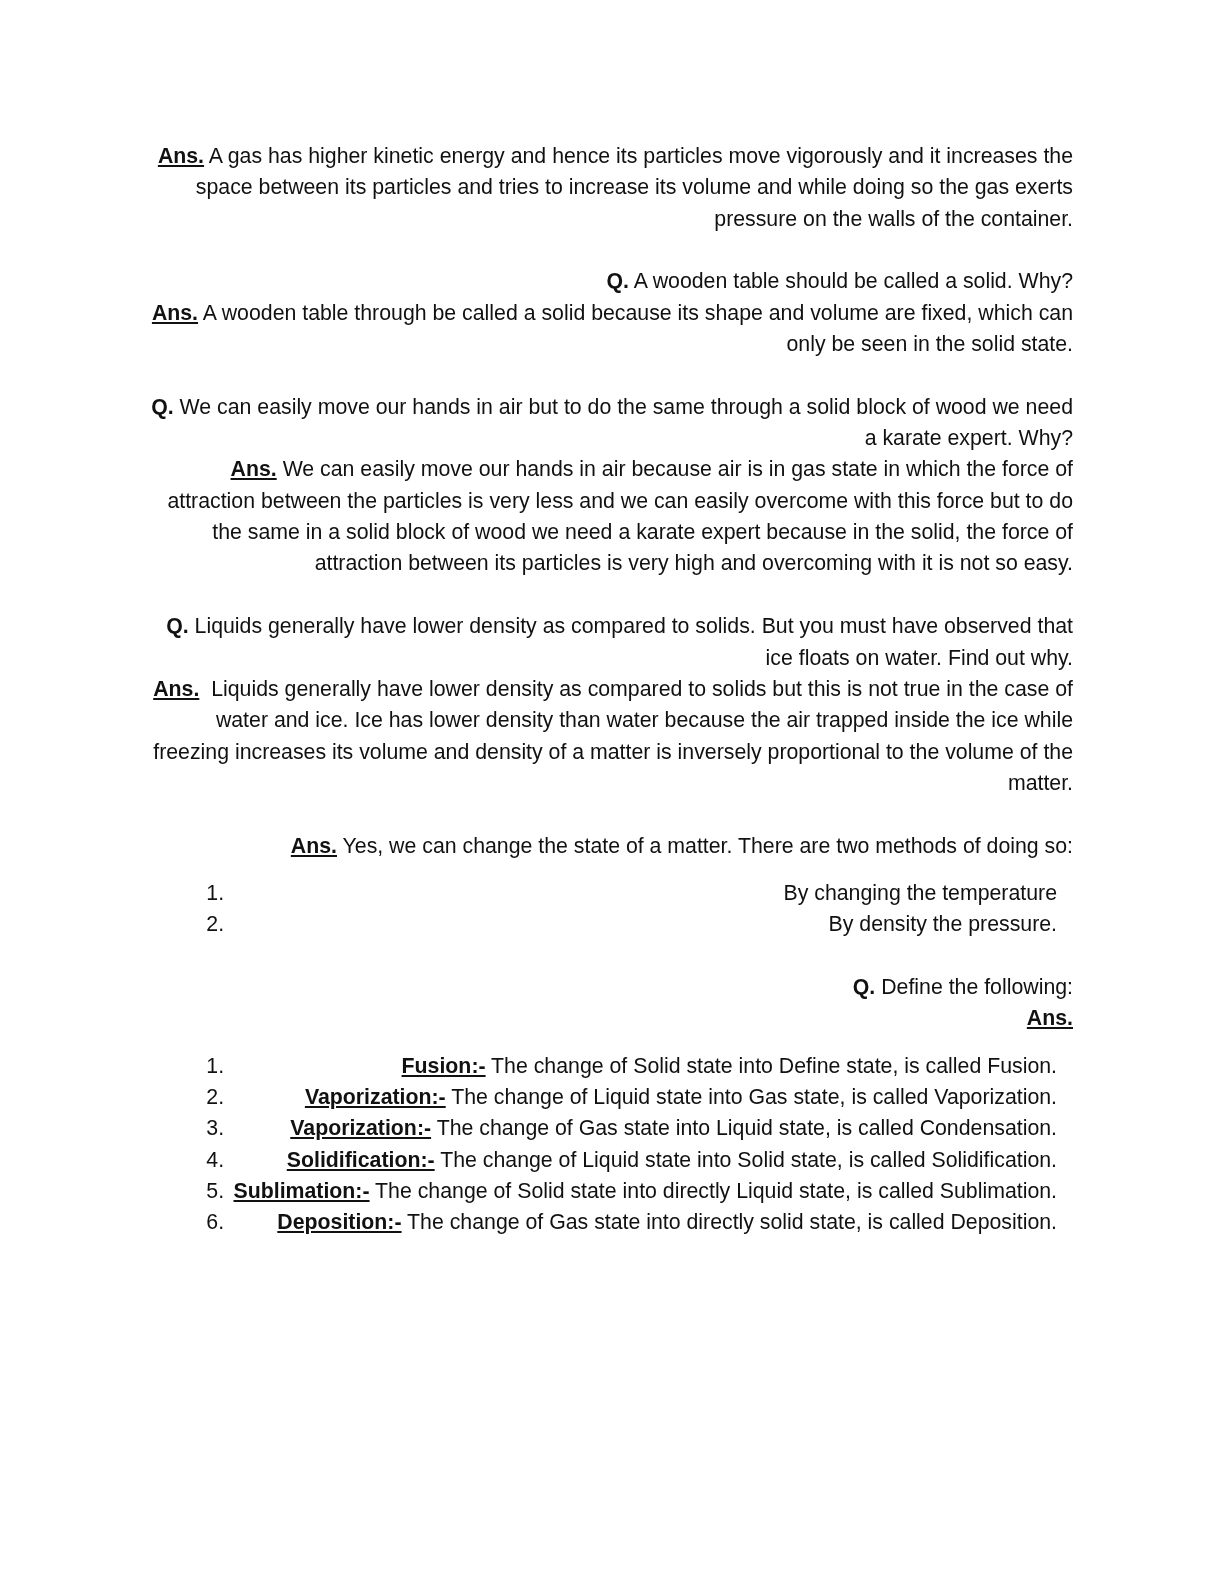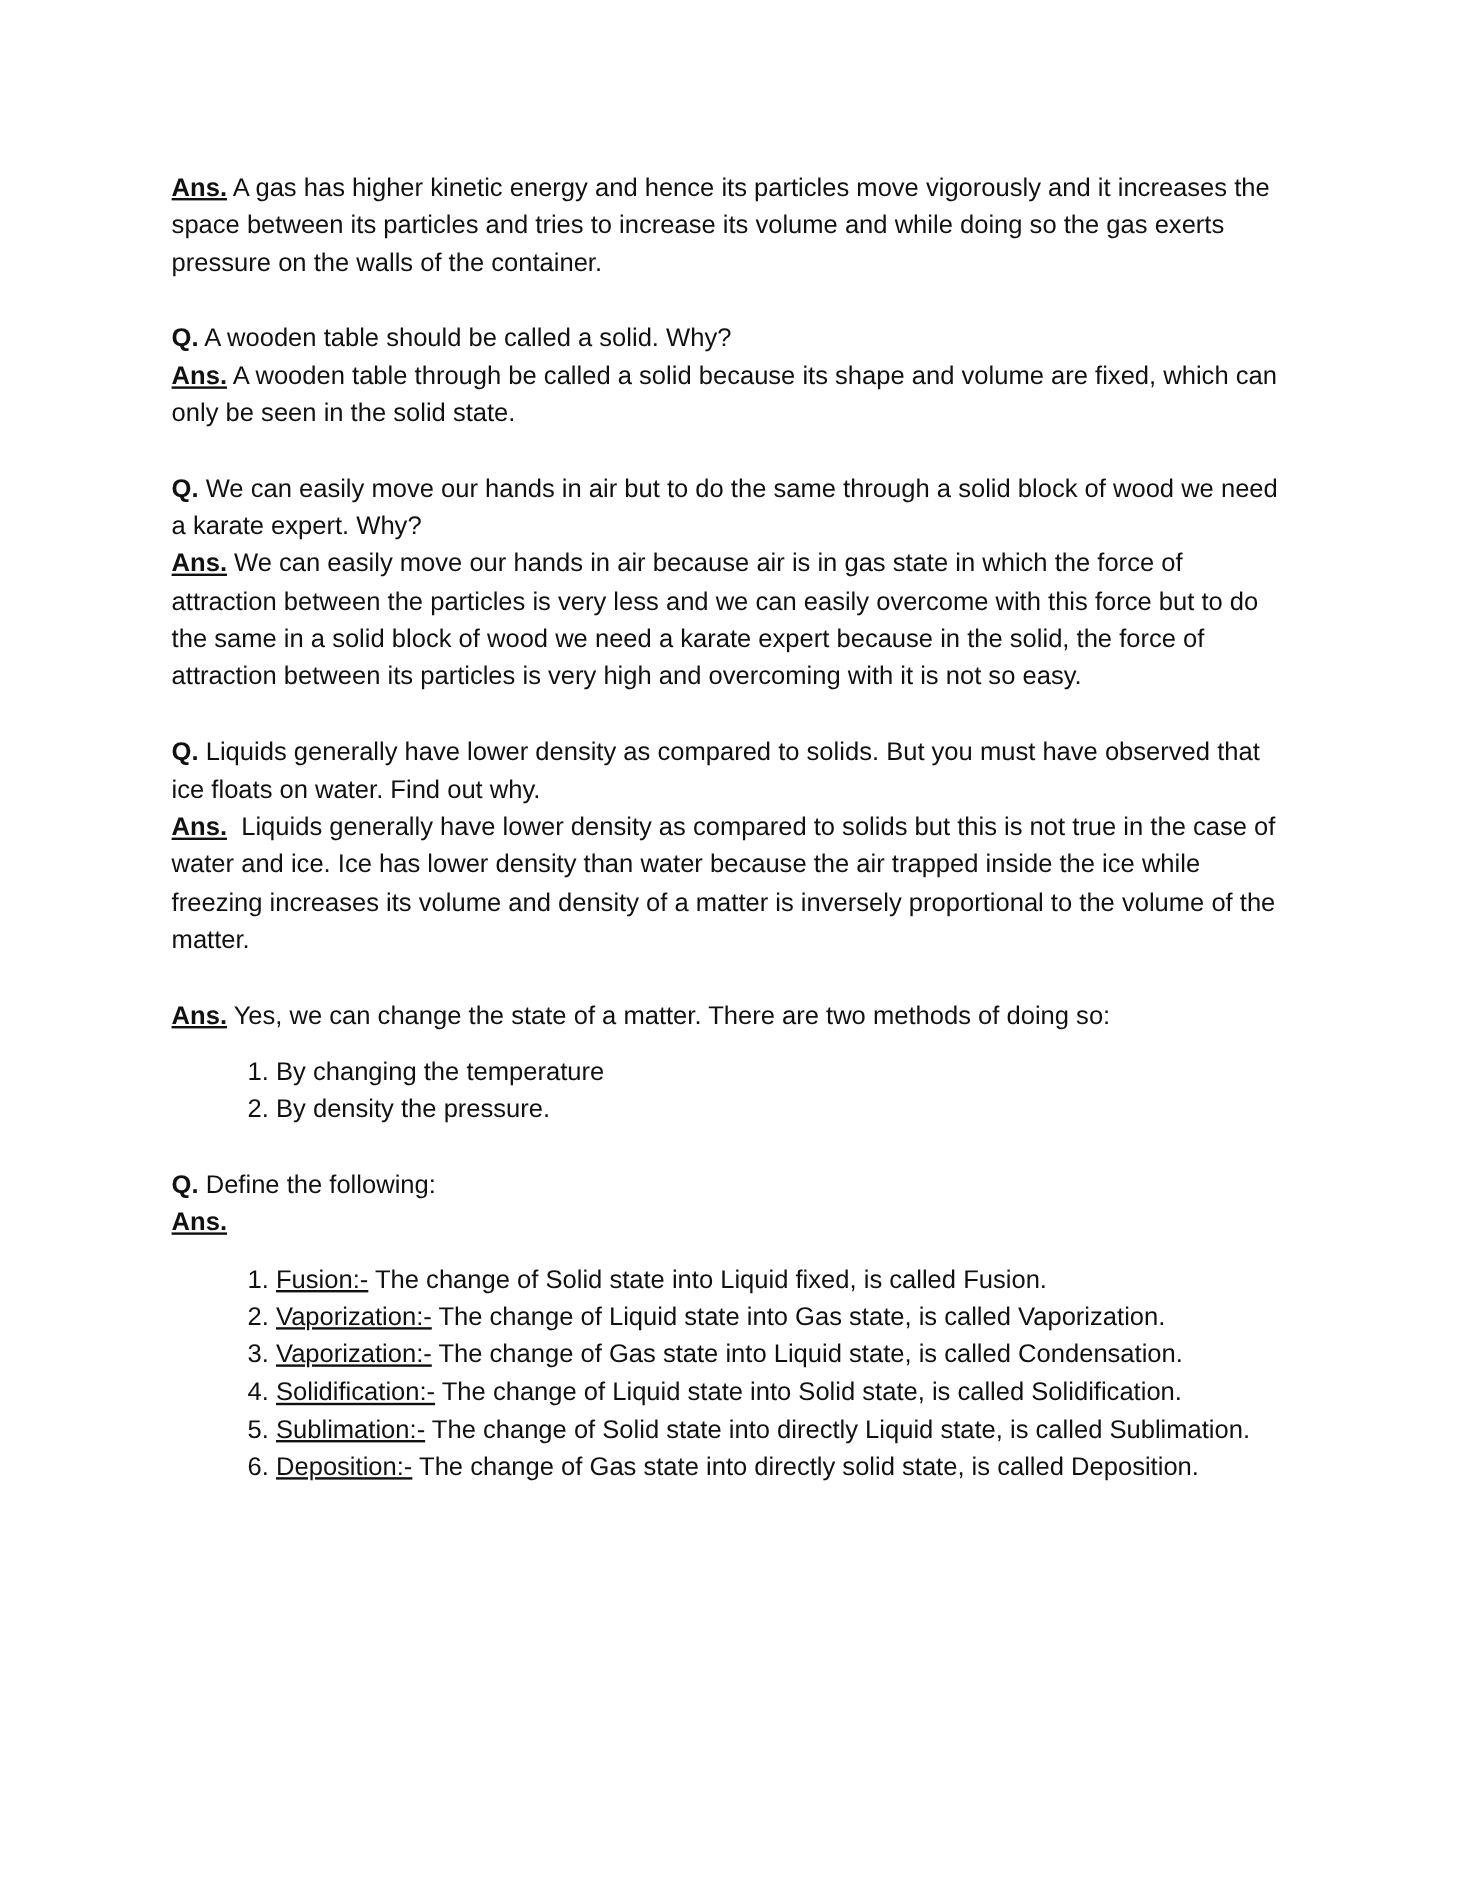--- a/index.html
+++ b/index.html
@@ -7,25 +7,25 @@
     .page {
       position: absolute;
       left: 143px;
       top: 141px;
       width: 930px;
       font-family: "Liberation Sans", sans-serif;
       font-size: 21.3px;
       line-height: 31.35px;
       color: #111111;
     }
-    .block { margin: 0 0 31.35px 0; }
+    .block { margin: 0 0 31.35px 0; text-align: right; }
     .block p { margin: 0; }
     .q-label { font-weight: bold; }
     .ans-label { font-weight: bold; text-decoration: underline; text-underline-offset: 2px; }
-    .term { font-weight: normal; text-decoration: underline; text-underline-offset: 2px; }
+    .term { font-weight: bold; text-decoration: underline; text-underline-offset: 2px; }
     ol { margin: 16px; padding: 0 0 0 71px; }
     ol li { padding-left: 0; }
     ol li::marker { font-weight: normal; }
   </style>
 </head>
 <body>
 
 <div class="page">
 
   <div class="block">
@@ -52,21 +52,21 @@
     <ol>
       <li>By changing the temperature</li>
       <li>By density the pressure.</li>
     </ol>
   </div>
 
   <div class="block">
     <p><span class="q-label">Q.</span> <span>Define the following:</span></p>
     <p><span class="ans-label">Ans.</span></p>
     <ol>
-      <li><span class="term">Fusion:-</span> <span>The change of Solid state into Liquid fixed, is called Fusion.</span></li>
+      <li><span class="term">Fusion:-</span> <span>The change of Solid state into Define state, is called Fusion.</span></li>
       <li><span class="term">Vaporization:-</span> <span>The change of Liquid state into Gas state, is called Vaporization.</span></li>
       <li><span class="term">Vaporization:-</span> <span>The change of Gas state into Liquid state, is called Condensation.</span></li>
       <li><span class="term">Solidification:-</span> <span>The change of Liquid state into Solid state, is called Solidification.</span></li>
       <li><span class="term">Sublimation:-</span> <span>The change of Solid state into directly Liquid state, is called Sublimation.</span></li>
       <li><span class="term">Deposition:-</span> <span>The change of Gas state into directly solid state, is called Deposition.</span></li>
     </ol>
   </div>
 
 </div>
 

